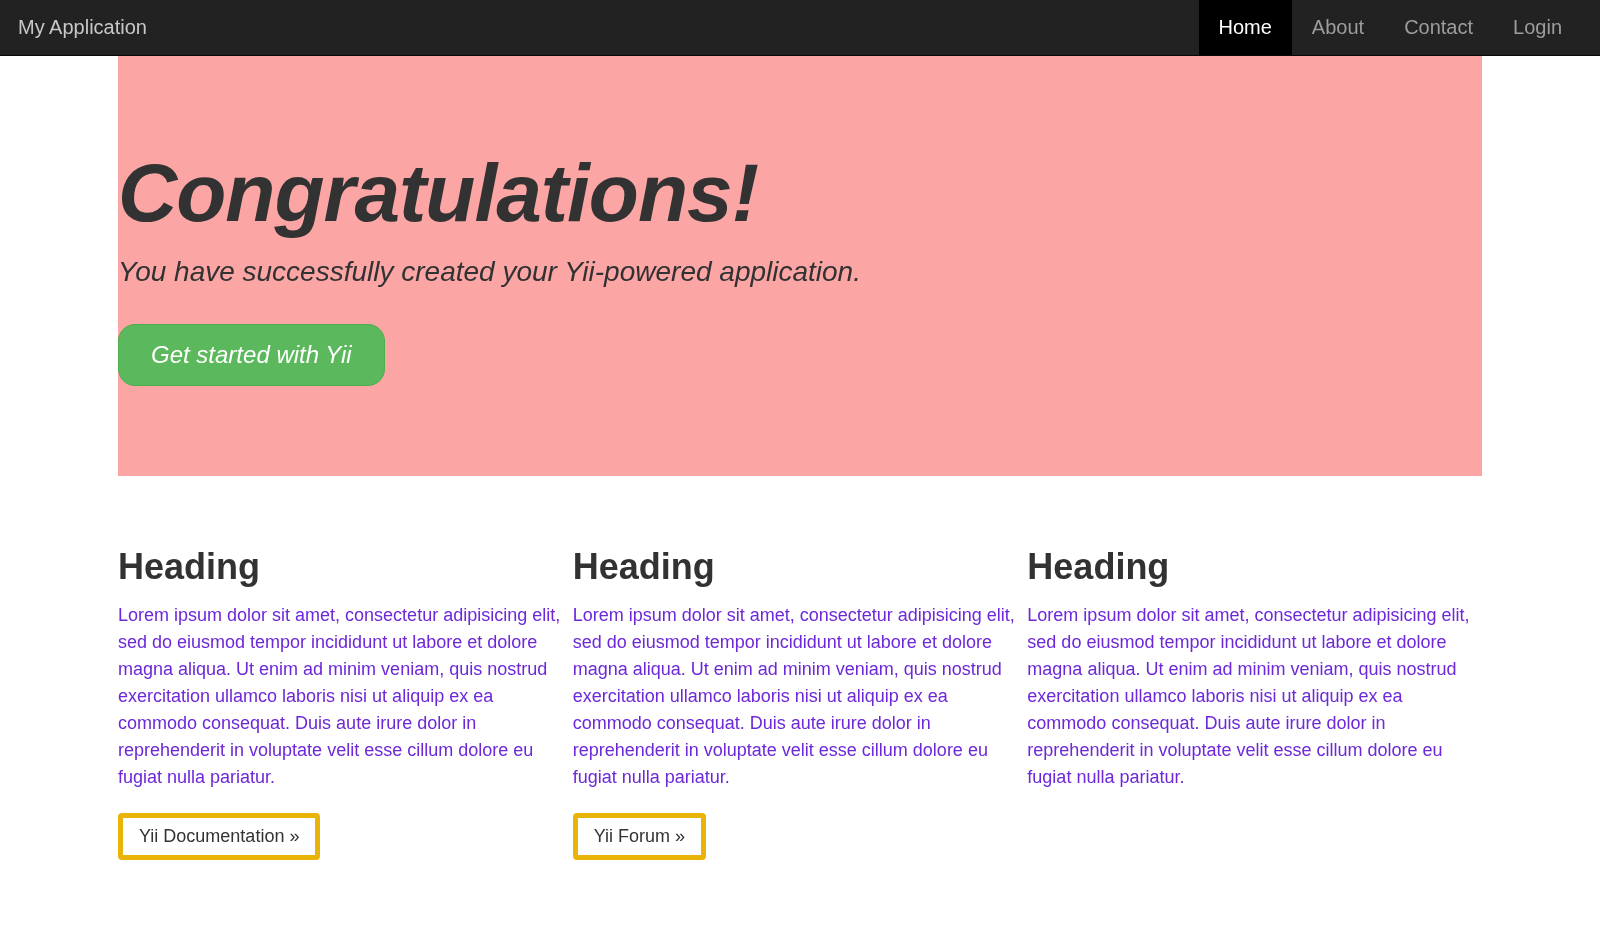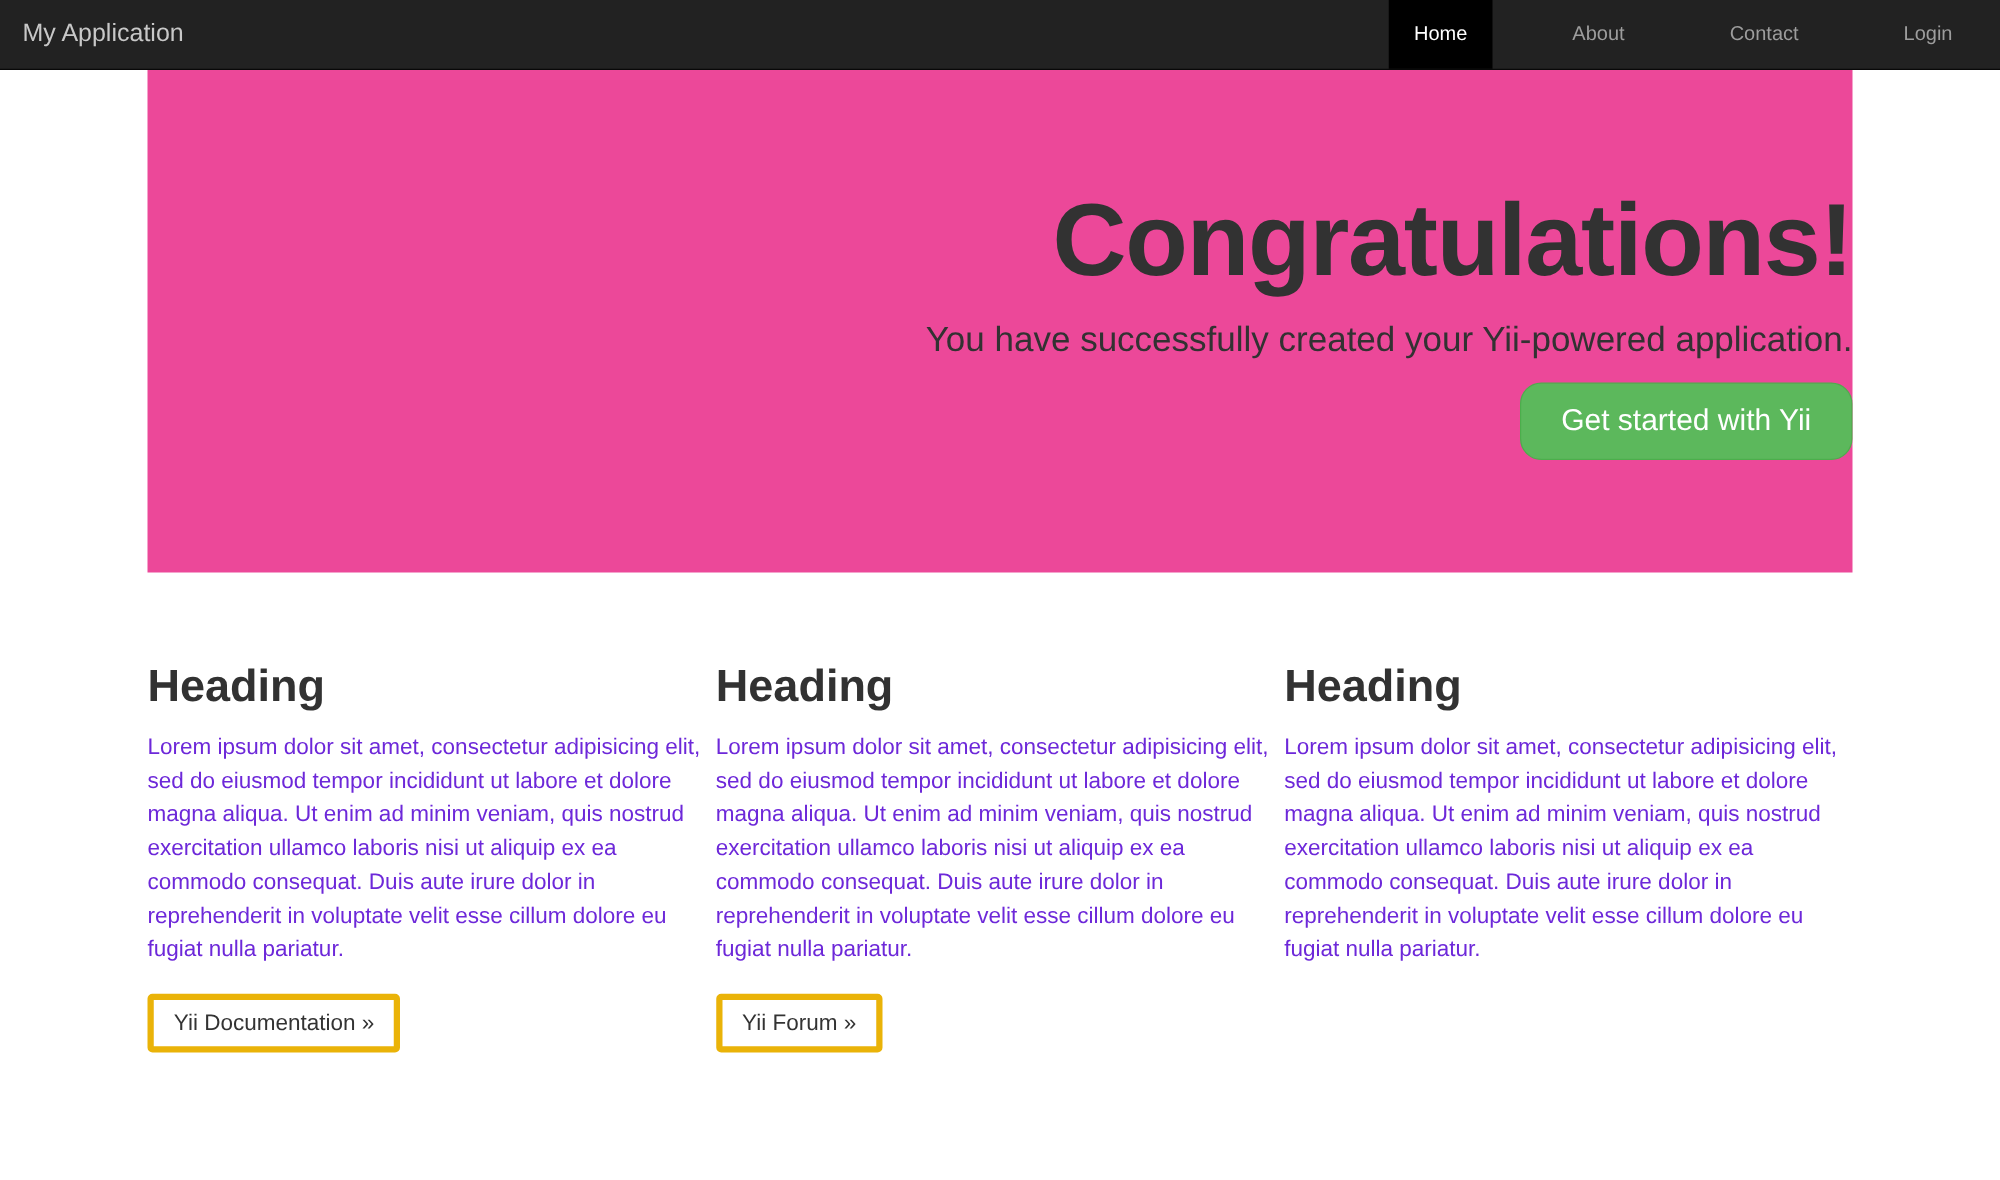--- a/index.html
+++ b/index.html
@@ -33,49 +33,49 @@
   }
   .navbar-nav li {
     display: flex;
   }
   .navbar-nav a {
     display: flex;
     align-items: center;
     padding: 0 20px;
     color: #9d9d9d;
     text-decoration: none;
-    font-size: 16px;
-    margin-left: 44px;
+    font-size: 20px;
   }
   .navbar-nav li.active a {
     background: #000;
     color: #fff;
   }
   .container {
     max-width: 1400px;
     margin: 0 auto;
     padding: 0 18px;
   }
   .jumbotron {
-    text-align: right;
+    text-align: left;
     padding: 90px 0 90px 0;
-    background: #ec4899;
+    background: #fca5a5;
+    font-style: italic;
   }
   .jumbotron h1 {
     font-size: 82px;
     font-weight: 600;
     color: #323232;
     letter-spacing: -1px;
     margin-bottom: 16px;
   }
   .jumbotron .lead {
     font-size: 28px;
     font-weight: 300;
     color: #323232;
-    margin-bottom: 18px;
+    margin-bottom: 36px;
   }
   .btn-success {
     display: inline-block;
     background: #5cb85c;
     color: #fff;
     font-size: 24px;
     font-weight: 400;
     padding: 16px 32px;
     border: 1px solid #4cae4c;
     border-radius: 17px;

